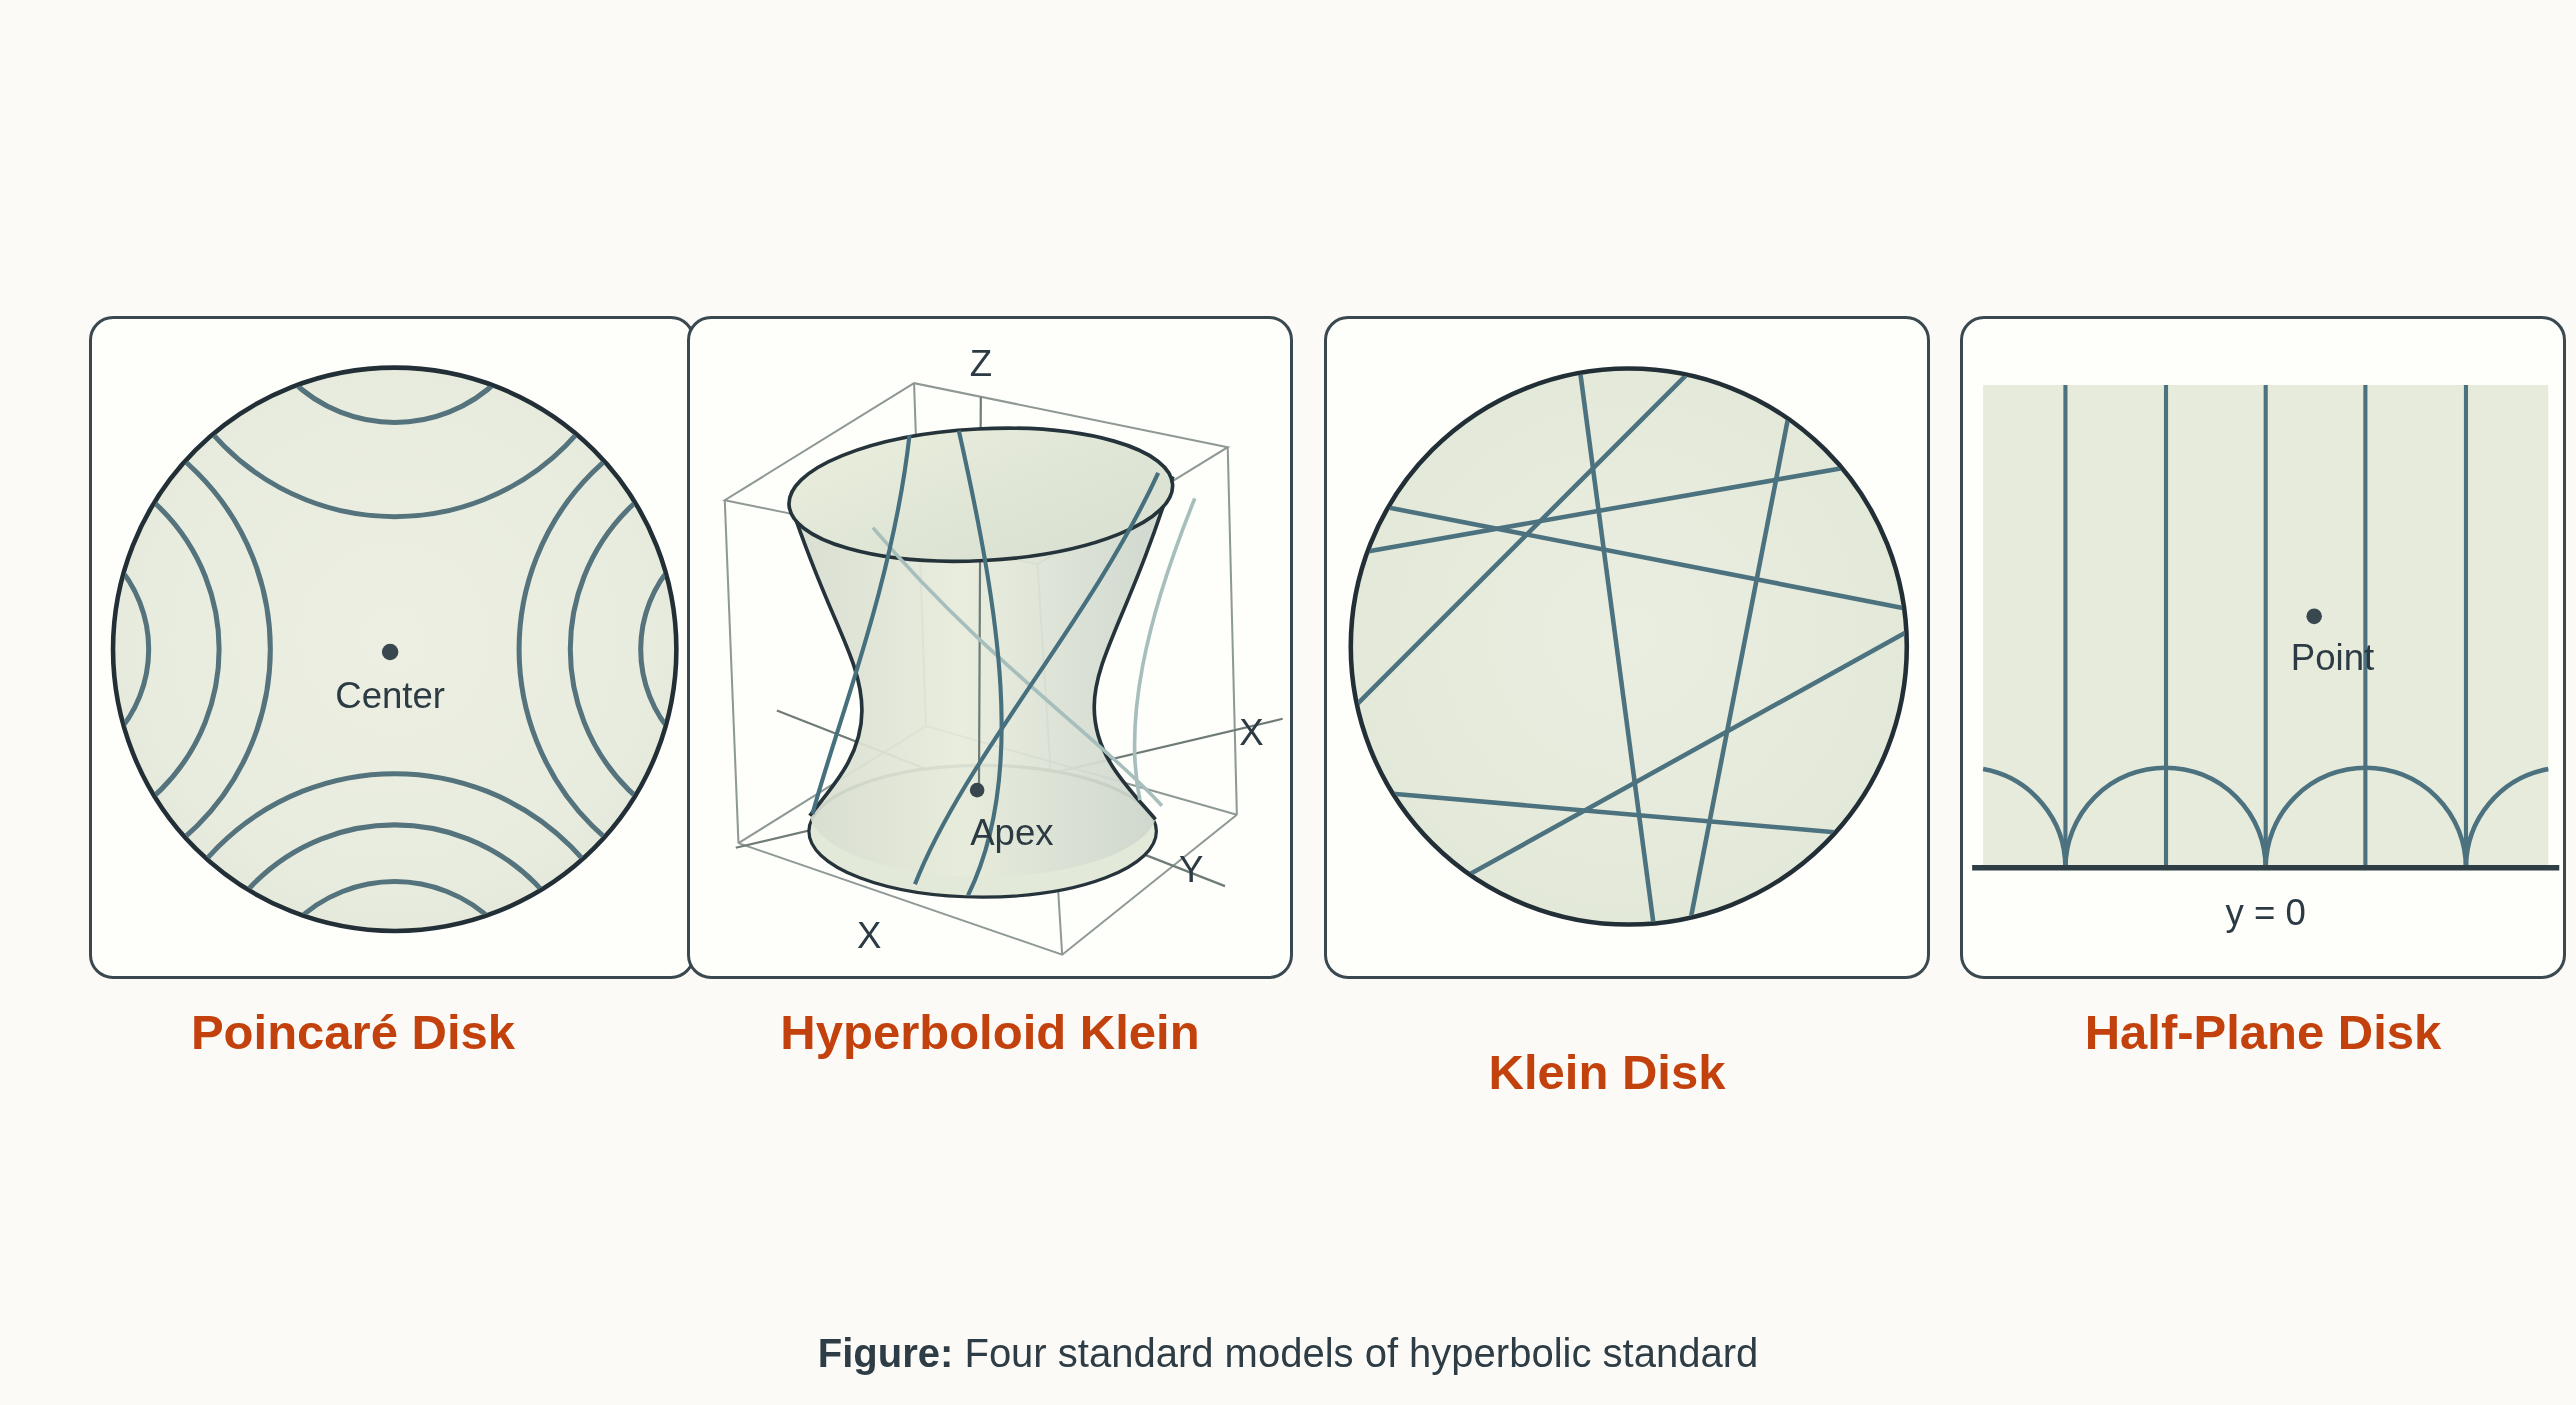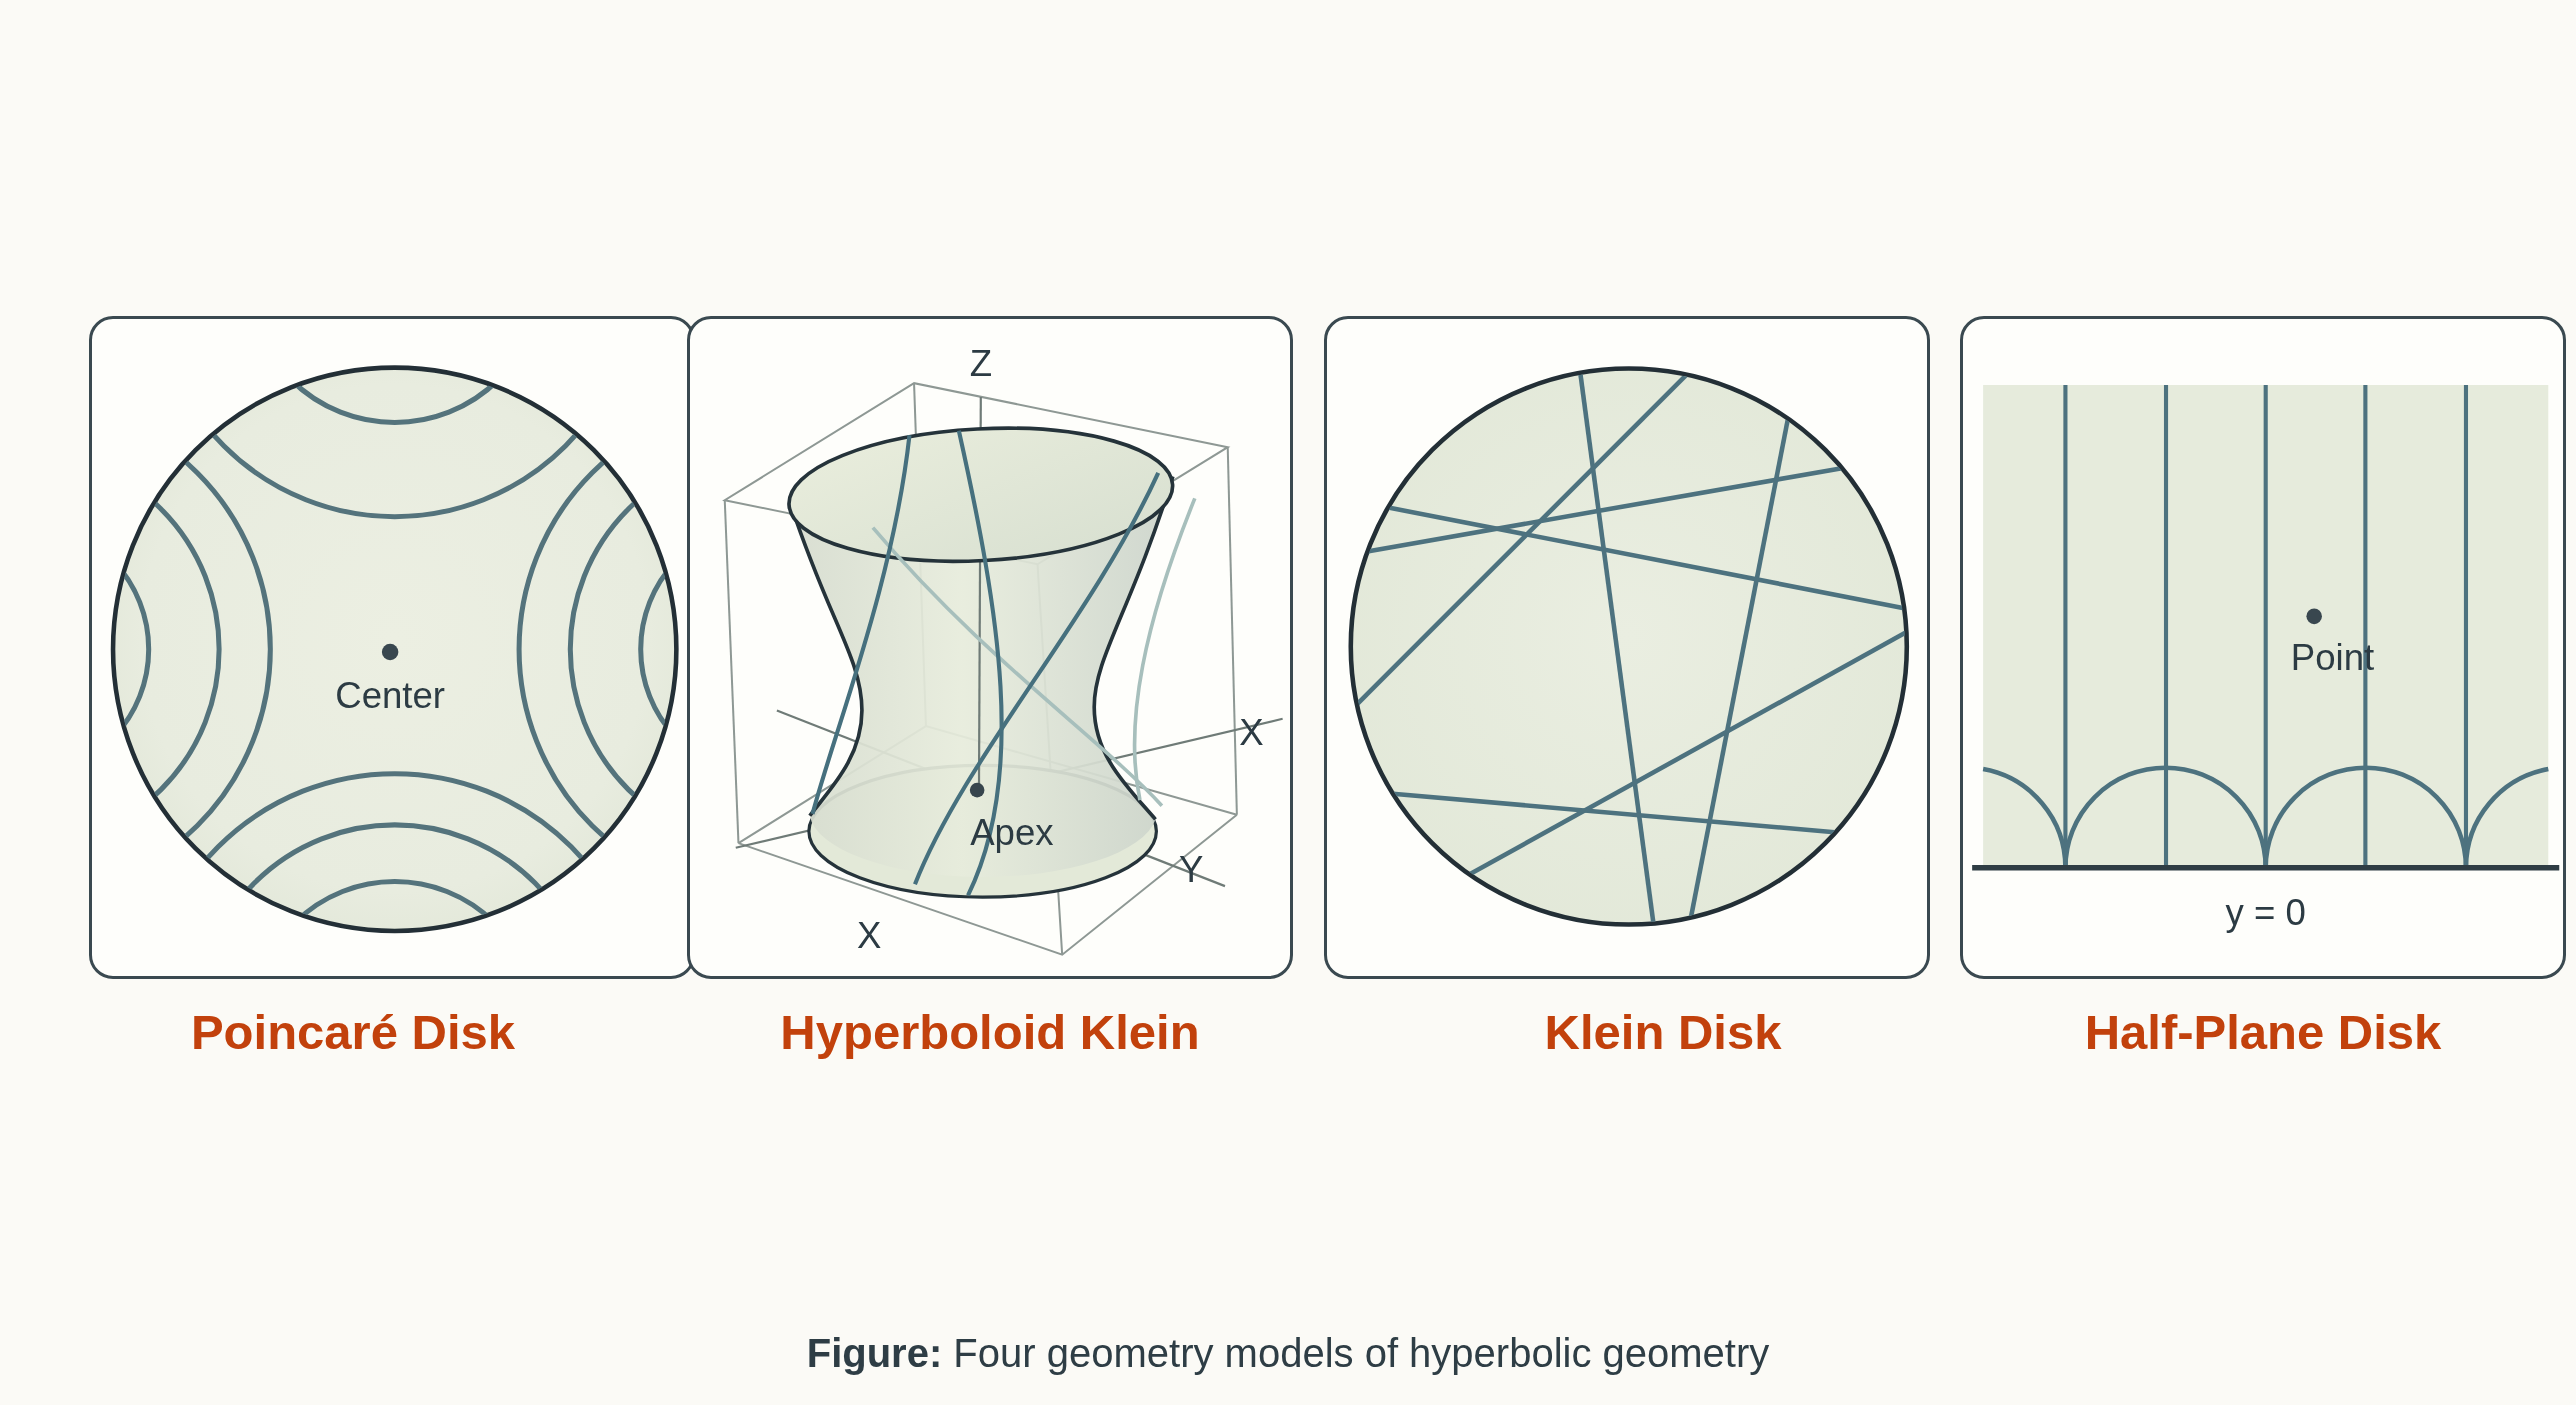--- a/index.html
+++ b/index.html
@@ -18,21 +18,21 @@
   #panel-hyperboloid{left:687px;}
   #panel-klein{left:1324px;}
   #panel-halfplane{left:1960px;}
   .panel-title{
     position:absolute;top:1004px;width:606px;
     text-align:center;font-size:49px;font-weight:700;color:#c2410c;
     letter-spacing:0px;
   }
   #title-poincare{left:50px;}
   #title-hyperboloid{left:687px;}
-  #title-klein{left:1360px;}
+  #title-klein{left:1304px;margin-top:40px;}
   #title-halfplane{left:1960px;}
   .caption{
     position:absolute;top:1331px;left:0;width:2576px;
     text-align:center;font-size:40px;color:#2e3d45;font-weight:400;
   }
   .caption b{font-weight:700;}
   svg text{
     font-family:"Liberation Sans", sans-serif;
     fill:#2c3b43;font-size:40px;
   }
@@ -189,14 +189,14 @@
     <text x="404" y="384" text-anchor="middle">Point</text>
     <text x="331" y="662" text-anchor="middle" font-size="42">y = 0</text>
   </svg>
 </div>
 
 <div class="panel-title" id="title-poincare">Poincaré Disk</div>
 <div class="panel-title" id="title-hyperboloid">Hyperboloid Klein</div>
 <div class="panel-title" id="title-klein">Klein Disk</div>
 <div class="panel-title" id="title-halfplane">Half-Plane Disk</div>
 
-<div class="caption"><b>Figure:</b><span> Four geometry models of hyperbolic geometry</span></div>
+<div class="caption"><b>Figure:</b><span> Four standard models of hyperbolic standard</span></div>
 
 
 </body></html>

